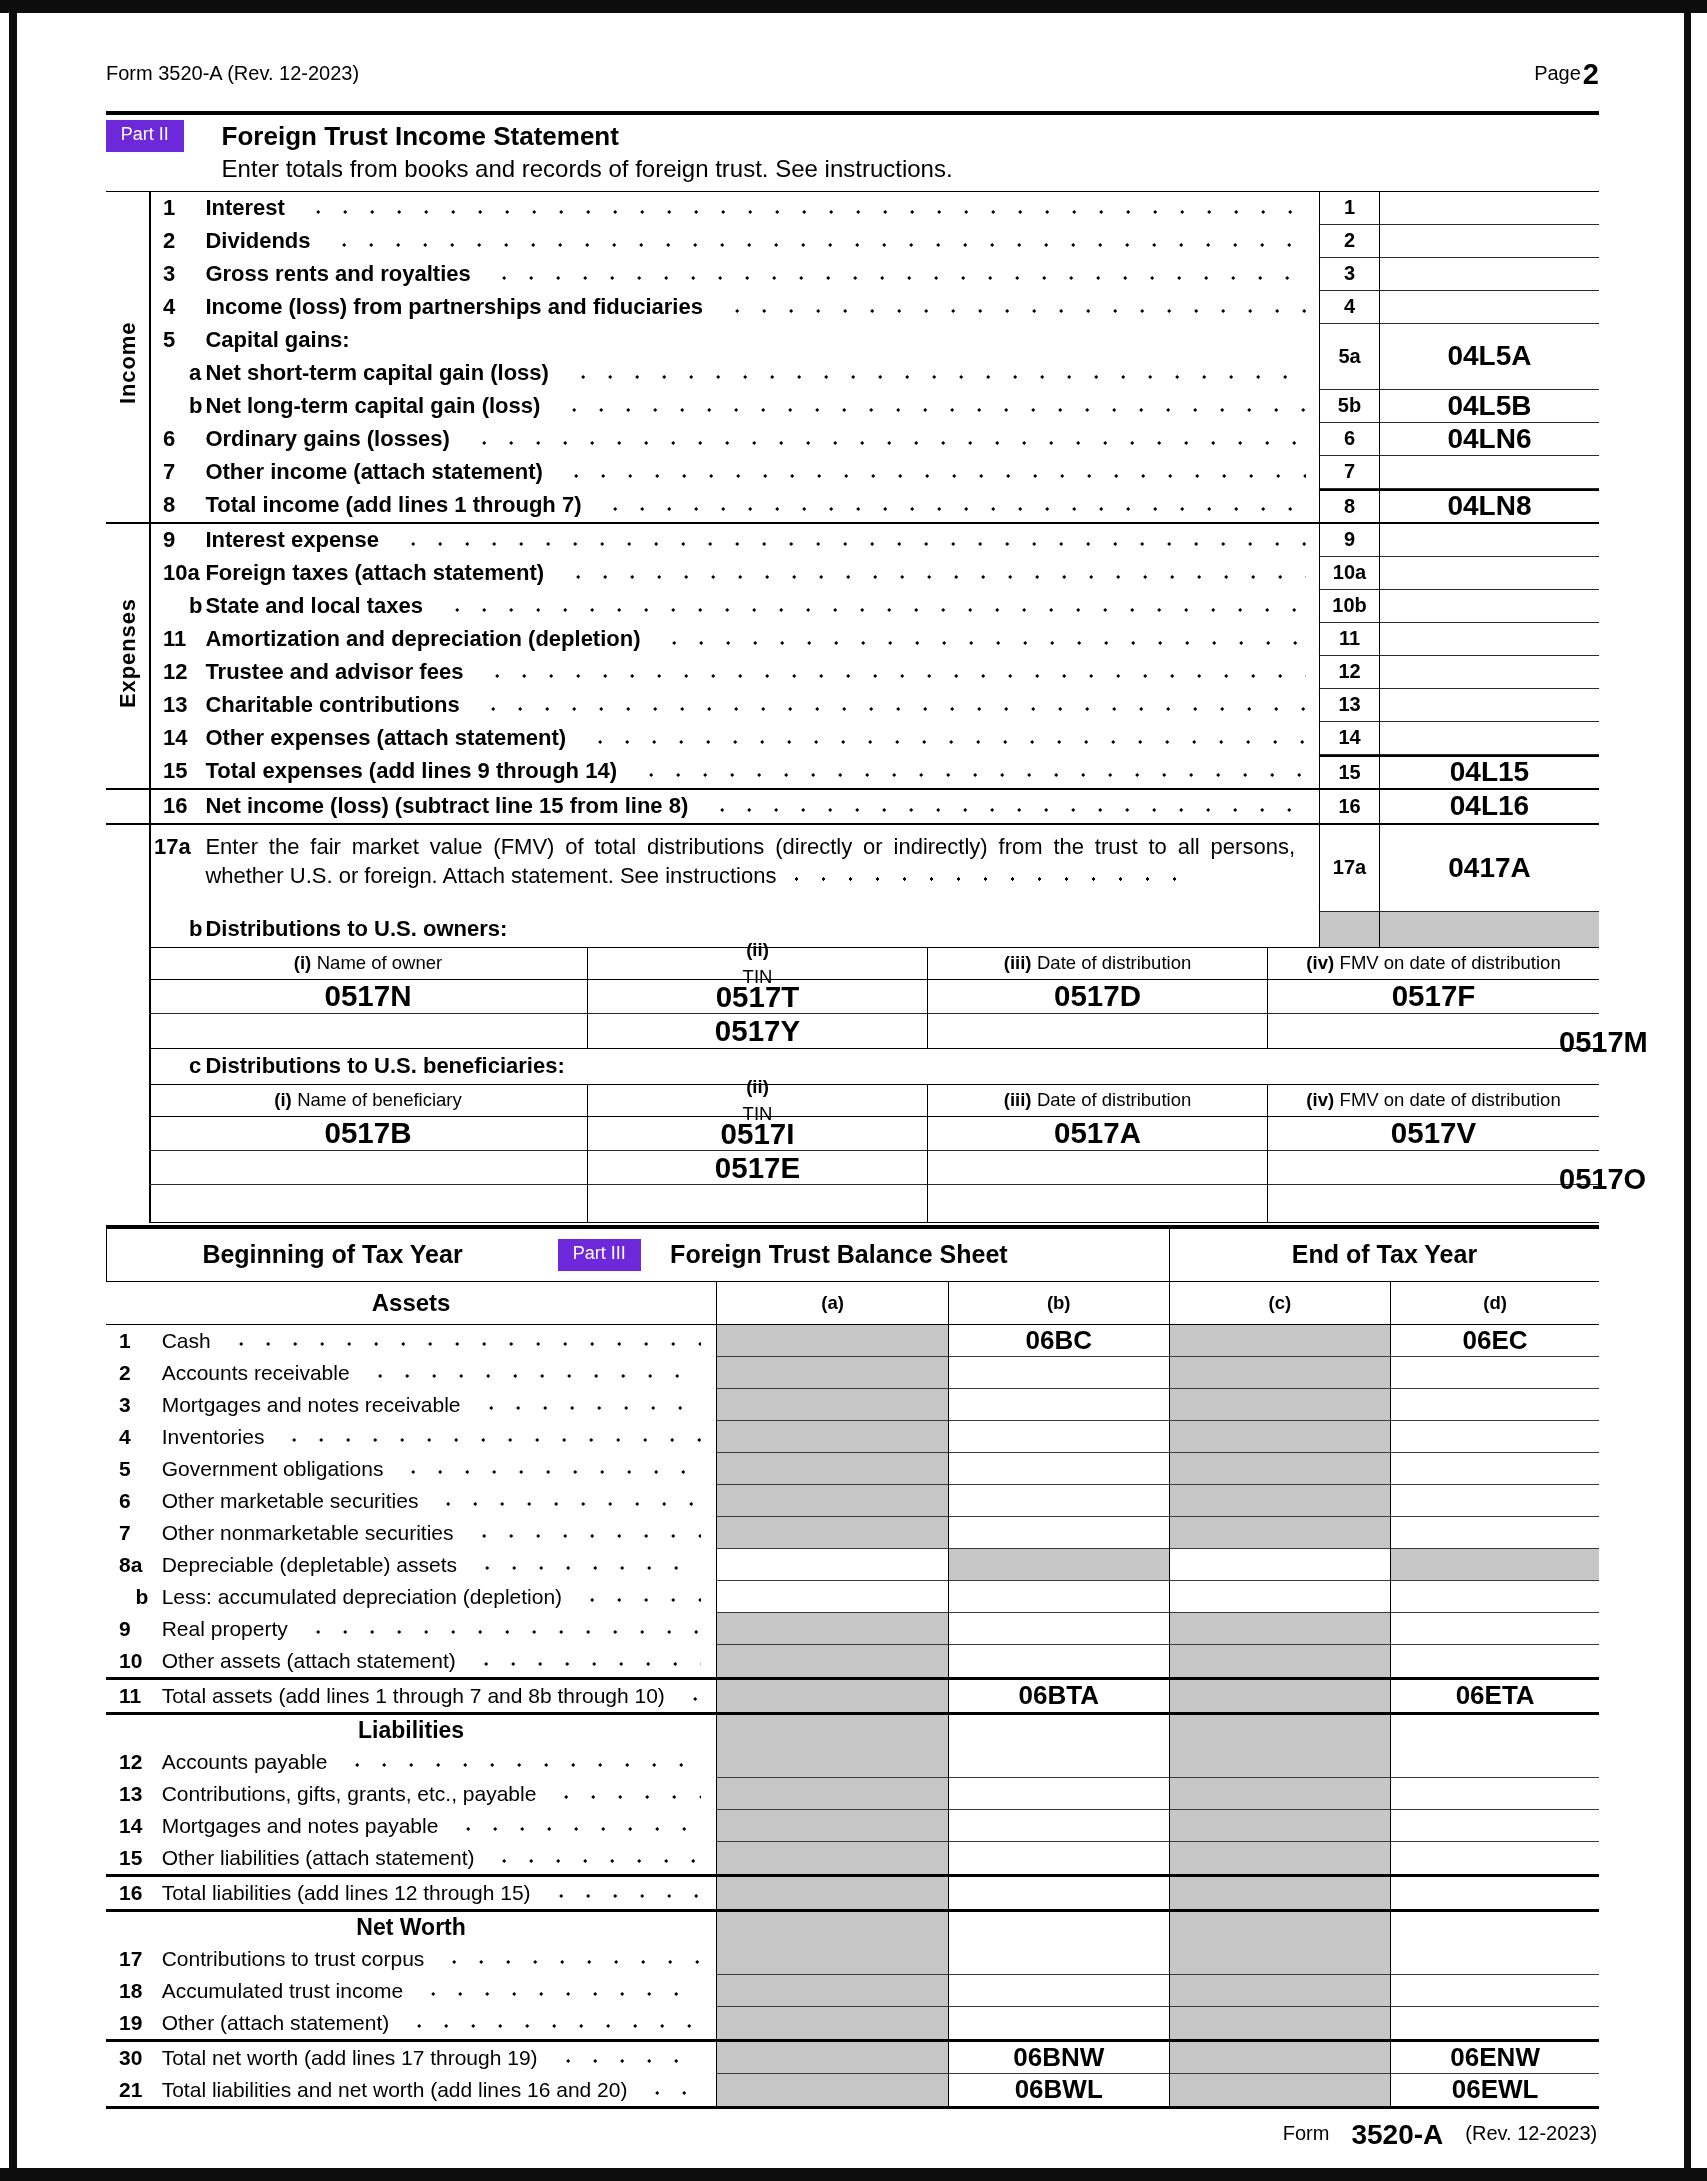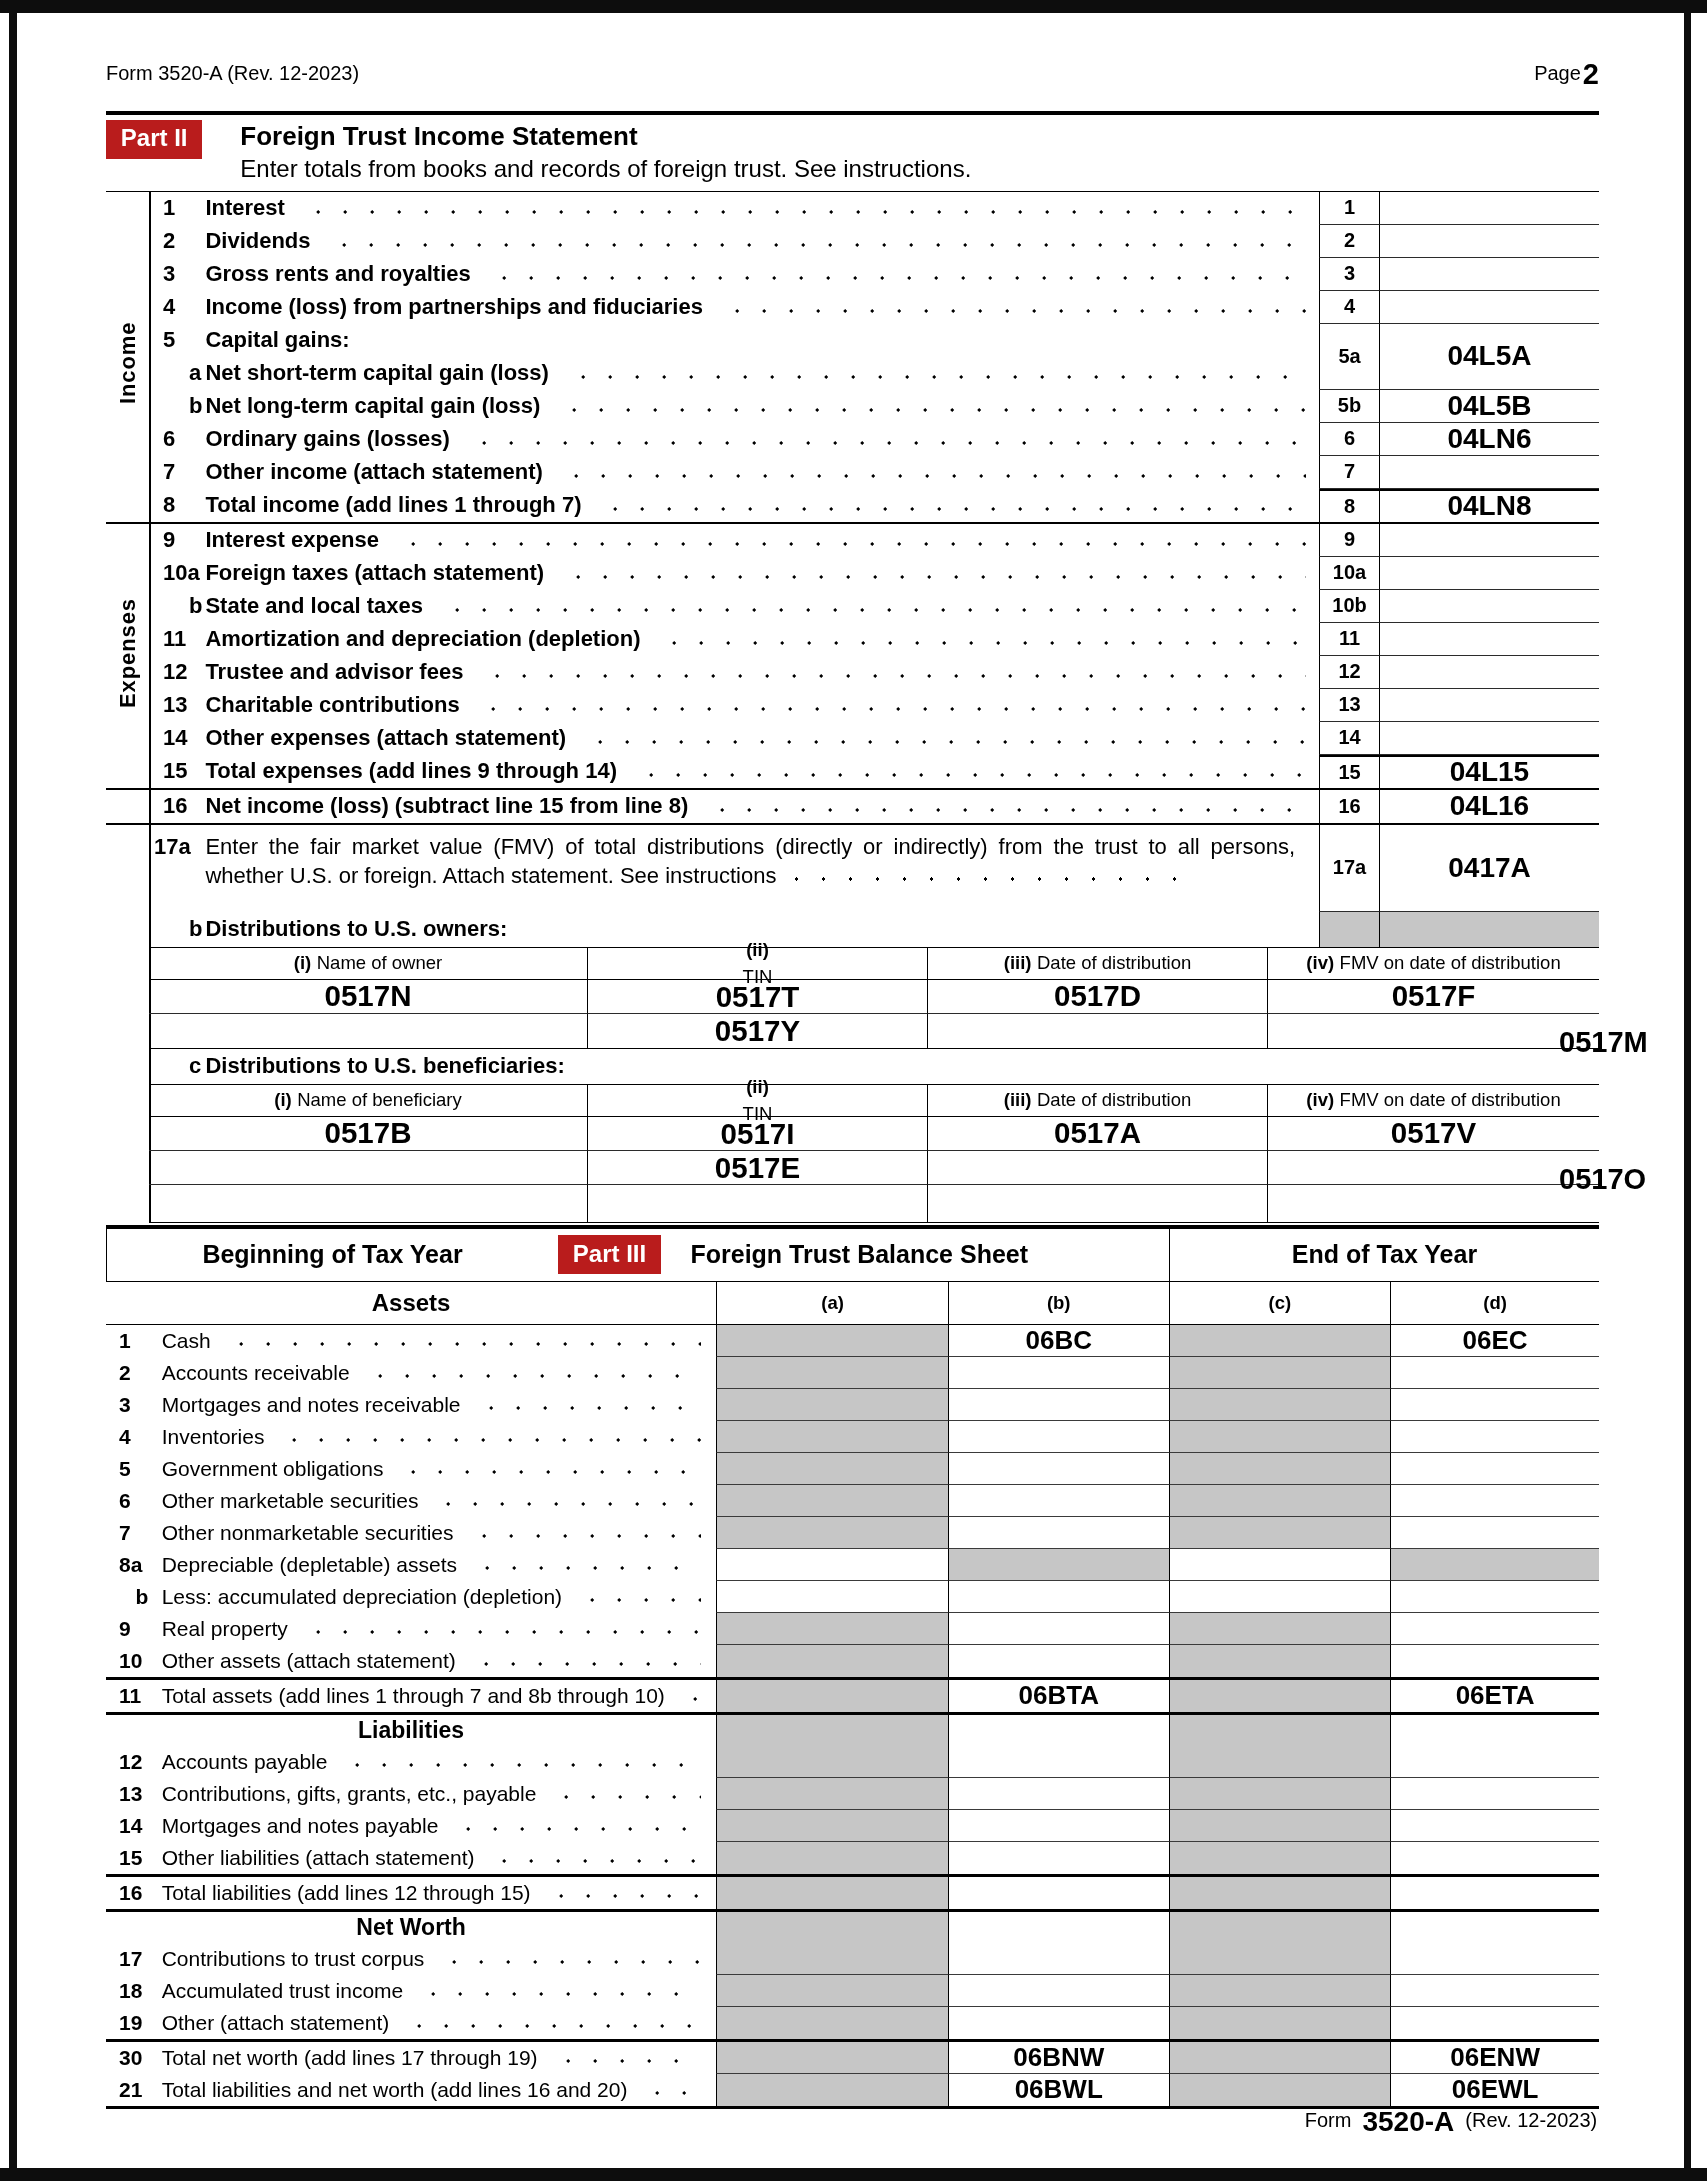--- a/index.html
+++ b/index.html
@@ -18,21 +18,21 @@
   .content{position:absolute;left:106px;top:52px;width:1493px;}
 
   
   .pg-head{display:flex;justify-content:space-between;align-items:flex-end;height:33px;margin-bottom:26px;}
   .form-id{font-size:20px;}
   .page-no{font-size:20px;display:flex;align-items:flex-end;gap:2px;}
   .page-no .big{font-size:29px;font-weight:bold;line-height:22px;}
 
   
   .part-band{border-top:4.6px solid #000;display:flex;align-items:flex-start;padding-top:4.6px;}
-  .part-chip{background:#b91c1c;color:#fff;font-weight:bold;font-size:24px;padding:4.6px 14.8px 6.5px 14.8px;white-space:nowrap;}
+  .part-chip{background:#6d28d9;color:#fff;font-weight:normal;font-size:18px;padding:4.6px 14.8px 6.5px 14.8px;white-space:nowrap;}
   .p2-titles{margin-left:38px;}
   .p2-title{font-size:26px;font-weight:bold;line-height:33px;}
   .p2-sub{font-size:24px;line-height:31px;}
 
   
   .p2-table{position:relative;border-top:1.8px solid #000;margin-top:7.4px;}
   .p2-vline{position:absolute;left:43px;top:0;bottom:0;width:1.8px;background:#000;}
   .side-label{
     position:absolute;left:1.8px;width:39px;display:flex;align-items:center;justify-content:center;
     writing-mode:vertical-rl;transform:rotate(180deg);
@@ -113,21 +113,21 @@
   .p3-secttitle{width:611px;display:flex;align-items:center;justify-content:center;font-weight:bold;font-size:23px;}
   .p3-cell{box-sizing:border-box;border-left:1.8px solid #000;border-bottom:1.8px solid #3a3a3a;
     display:flex;align-items:center;justify-content:center;font-weight:bold;font-size:26px;}
   .p3-cell.ca{width:232px;} .p3-cell.cb{width:221px;} .p3-cell.cc{width:222px;} .p3-cell.cd{width:209px;}
   .p3-cell.gray{background:#c6c6c6;}
   .p3-row.nb .p3-cell{border-bottom:none;}
   .p3-row.tt{border-top:3.7px solid #000;}
   .p3-row.tb{border-bottom:3.7px solid #000;}
 
   
-  .footer{display:flex;justify-content:flex-end;align-items:flex-end;gap:11px;padding-right:1.8px;}
+  .footer{display:flex;justify-content:flex-end;align-items:flex-end;gap:22px;margin-top:13px;padding-right:1.8px;}
   .footer .small{font-size:20px;}
   .footer .big{font-size:28px;font-weight:bold;line-height:21px;}
 </style>
 </head>
 <body>
 
 <div class="frame top"></div>
 <div class="frame left"></div>
 <div class="frame right"></div>
 <div class="frame bottom"></div>

